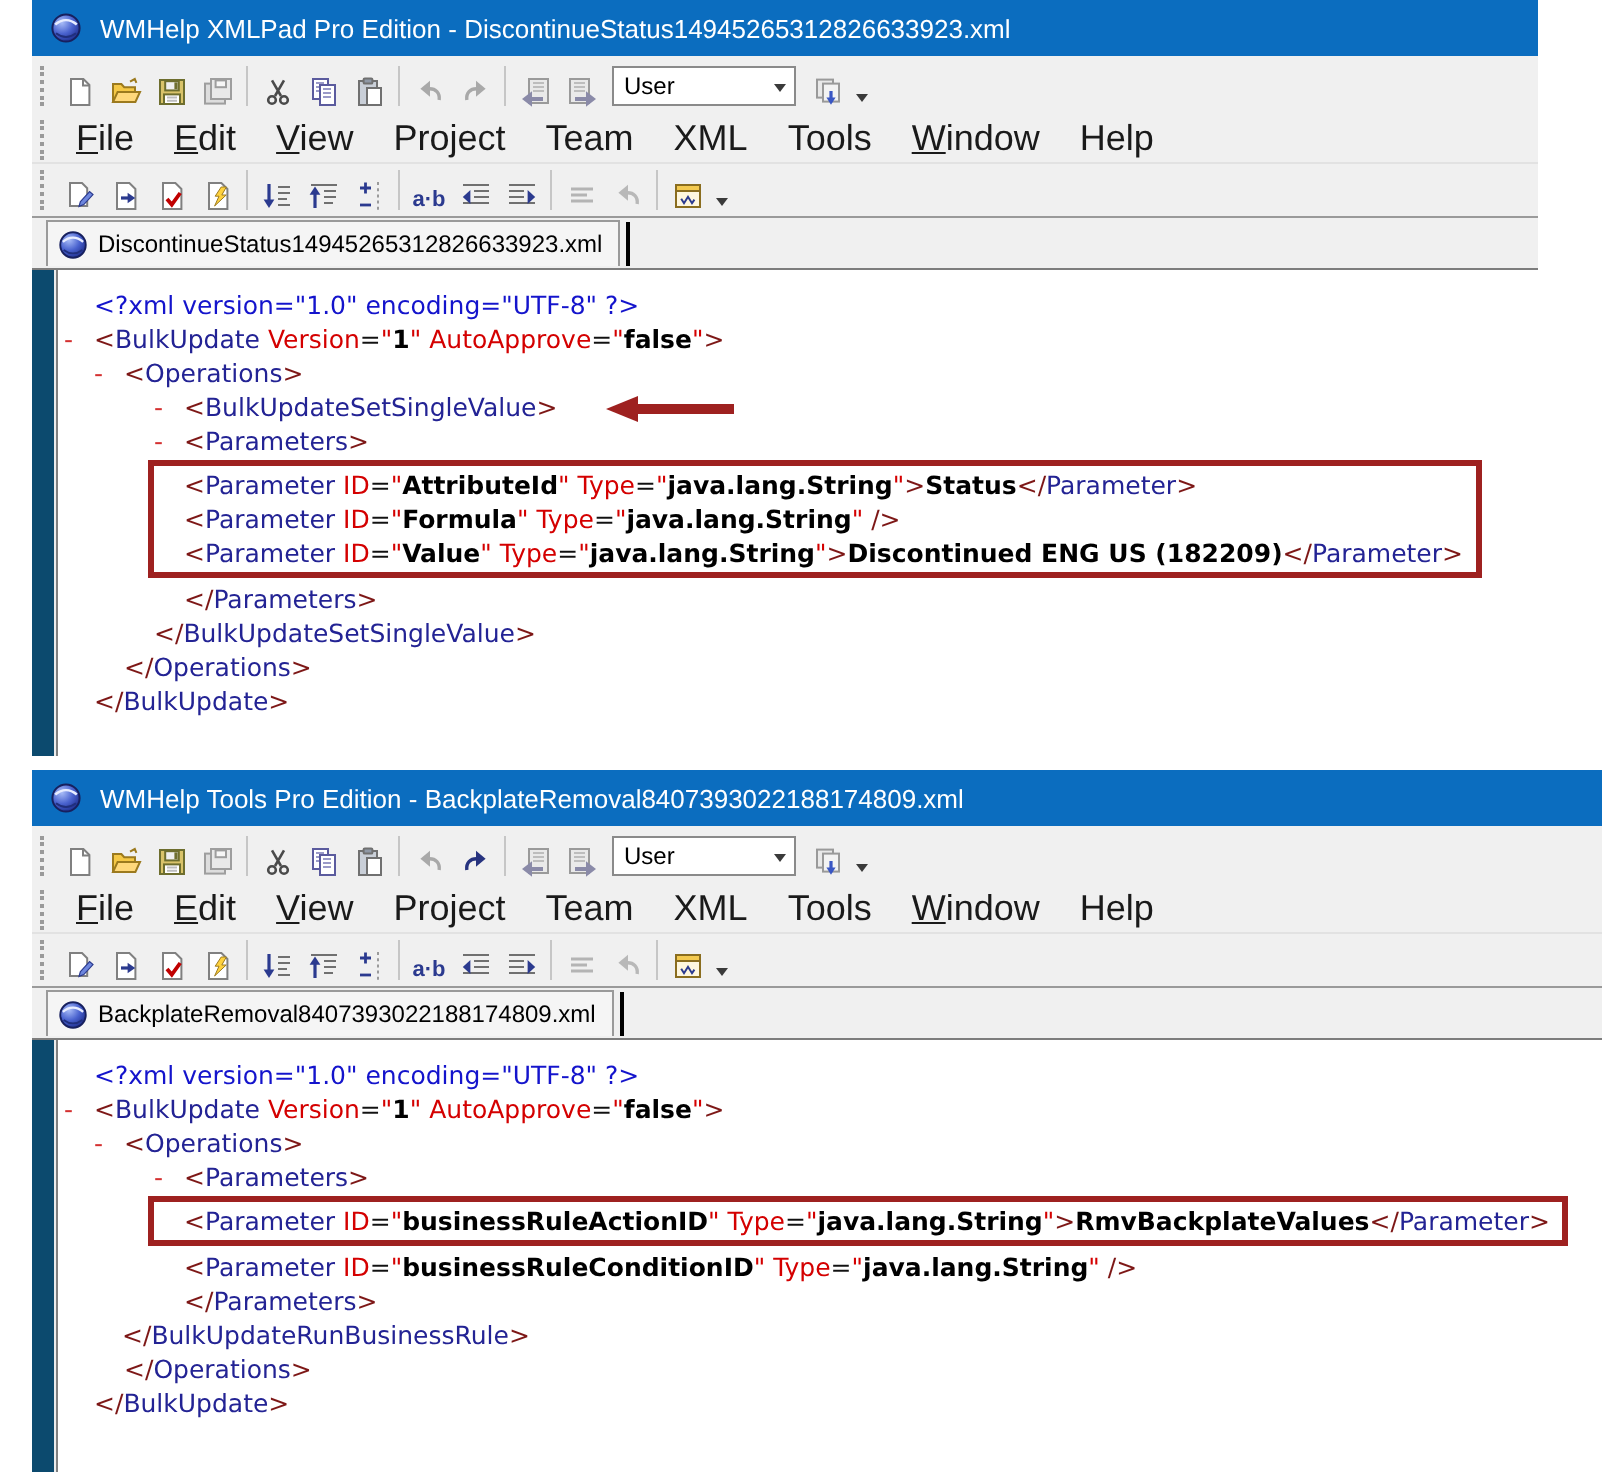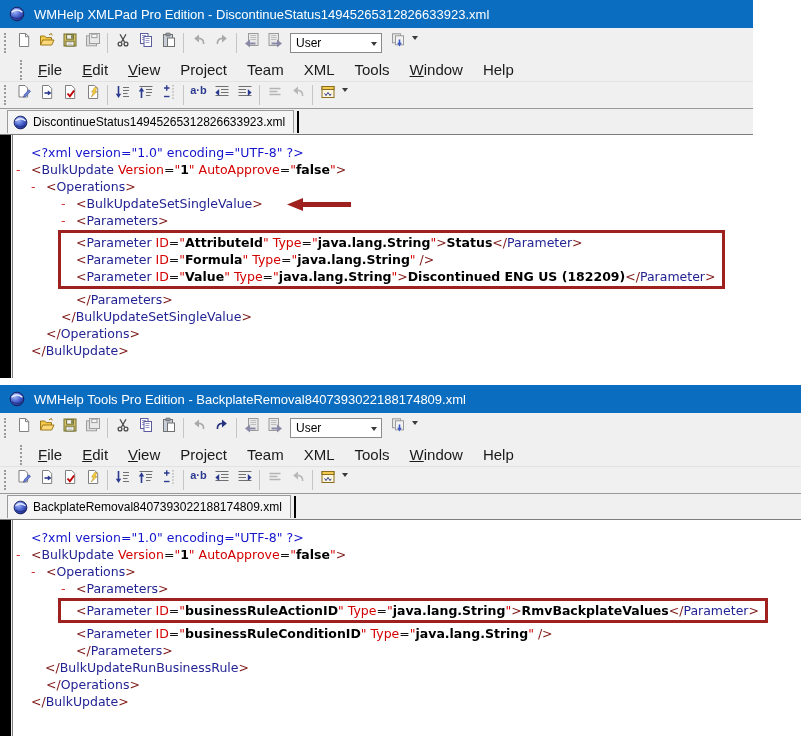--- a/index.html
+++ b/index.html
@@ -1,30 +1,30 @@
 <!DOCTYPE html>
 <html><head>
 <meta charset="utf-8">
 <style>
   *{box-sizing:border-box;margin:0;padding:0}
   html,body{background:#fff}
   body{width:801px;height:736px;position:relative;overflow:hidden;font-family:"Liberation Sans",sans-serif}
-  .window{position:absolute;left:0;background:#000000}
+  .window{position:absolute;left:16px;background:#0c4a6e}
   #w1{top:0;width:753px}
   #w2{top:385px;width:801px}
   .titlebar{height:28px;background:#0b6dbf;color:#fff;display:flex;align-items:center;padding-left:9px;gap:9px;font-size:13px}
   .title-text{white-space:nowrap}
   .tb{background:#f0f0f0;display:flex;align-items:center;padding-left:2px}
   .tb1{height:30px}
   .tb2{height:27px;border-bottom:1px solid #9a9a9a}
-  .menubar{height:24px;background:#f0f0f0;display:flex;align-items:center;font-size:15px;color:#1a1a1a;border-bottom:1px solid #e2e2e2;padding-left:18px}
+  .menubar{height:24px;background:#f0f0f0;display:flex;align-items:center;font-size:18px;color:#1a1a1a;border-bottom:1px solid #e2e2e2;padding-left:2px}
   .menu-item{padding:0 10px;white-space:nowrap}
   .mn{text-decoration:underline}
   .grip{width:4px;height:20px;border-left:2px dotted #9a9a9a;margin:0 4px 0 2px}
-  .tbtn{width:23px;height:22px;display:flex;align-items:flex-start;justify-content:center;background:transparent;border:none}
+  .tbtn{width:23px;height:22px;display:flex;align-items:flex-end;justify-content:center;background:transparent;border:none}
   .sep{width:1px;height:20px;background:#c6c6c6;margin:0 3px}
   .ic16{width:16px;height:16px;display:block}
   .undo{color:#a9a9a9}
   .redo{color:#a9a9a9}
   .redo.on{color:#27337f}
   .dim{opacity:.95}
   .combo{width:92px;height:20px;background:#fff;border:1px solid #8a8a8a;display:flex;align-items:center;font-size:12px;margin:12px 4px;color:#000}
   .combo-label{flex:1;padding-left:5px;text-align:left}
   .combo-btn{width:14px;height:100%;display:flex;align-items:center;justify-content:center}
   .tri{width:0;height:0;border:3.5px solid transparent;border-top:4px solid #3a3a3a;margin-top:4px}

